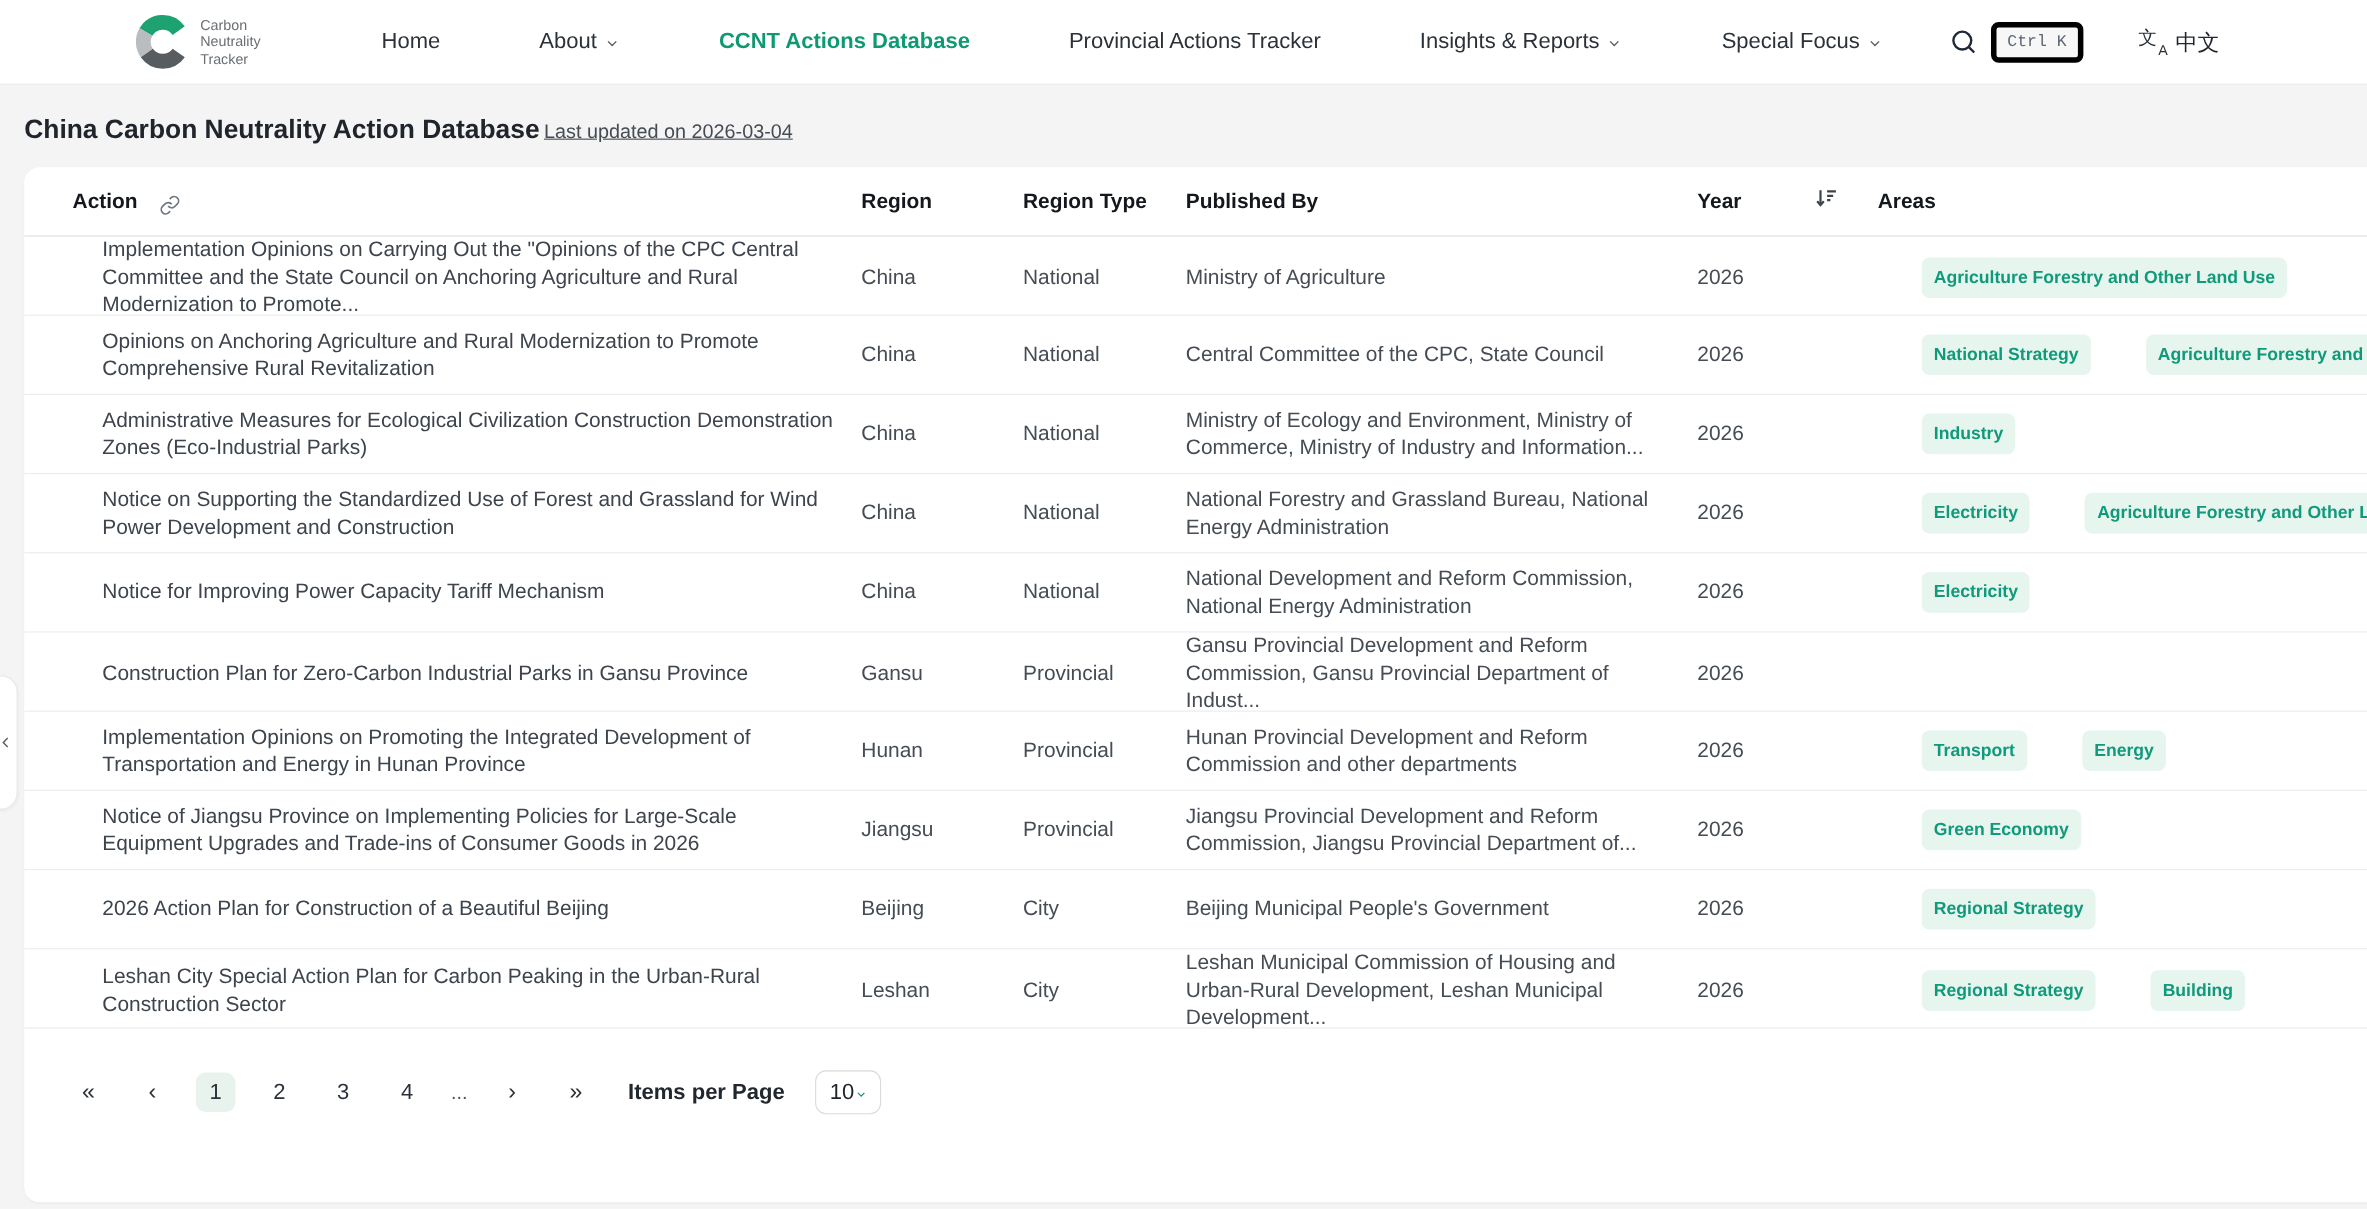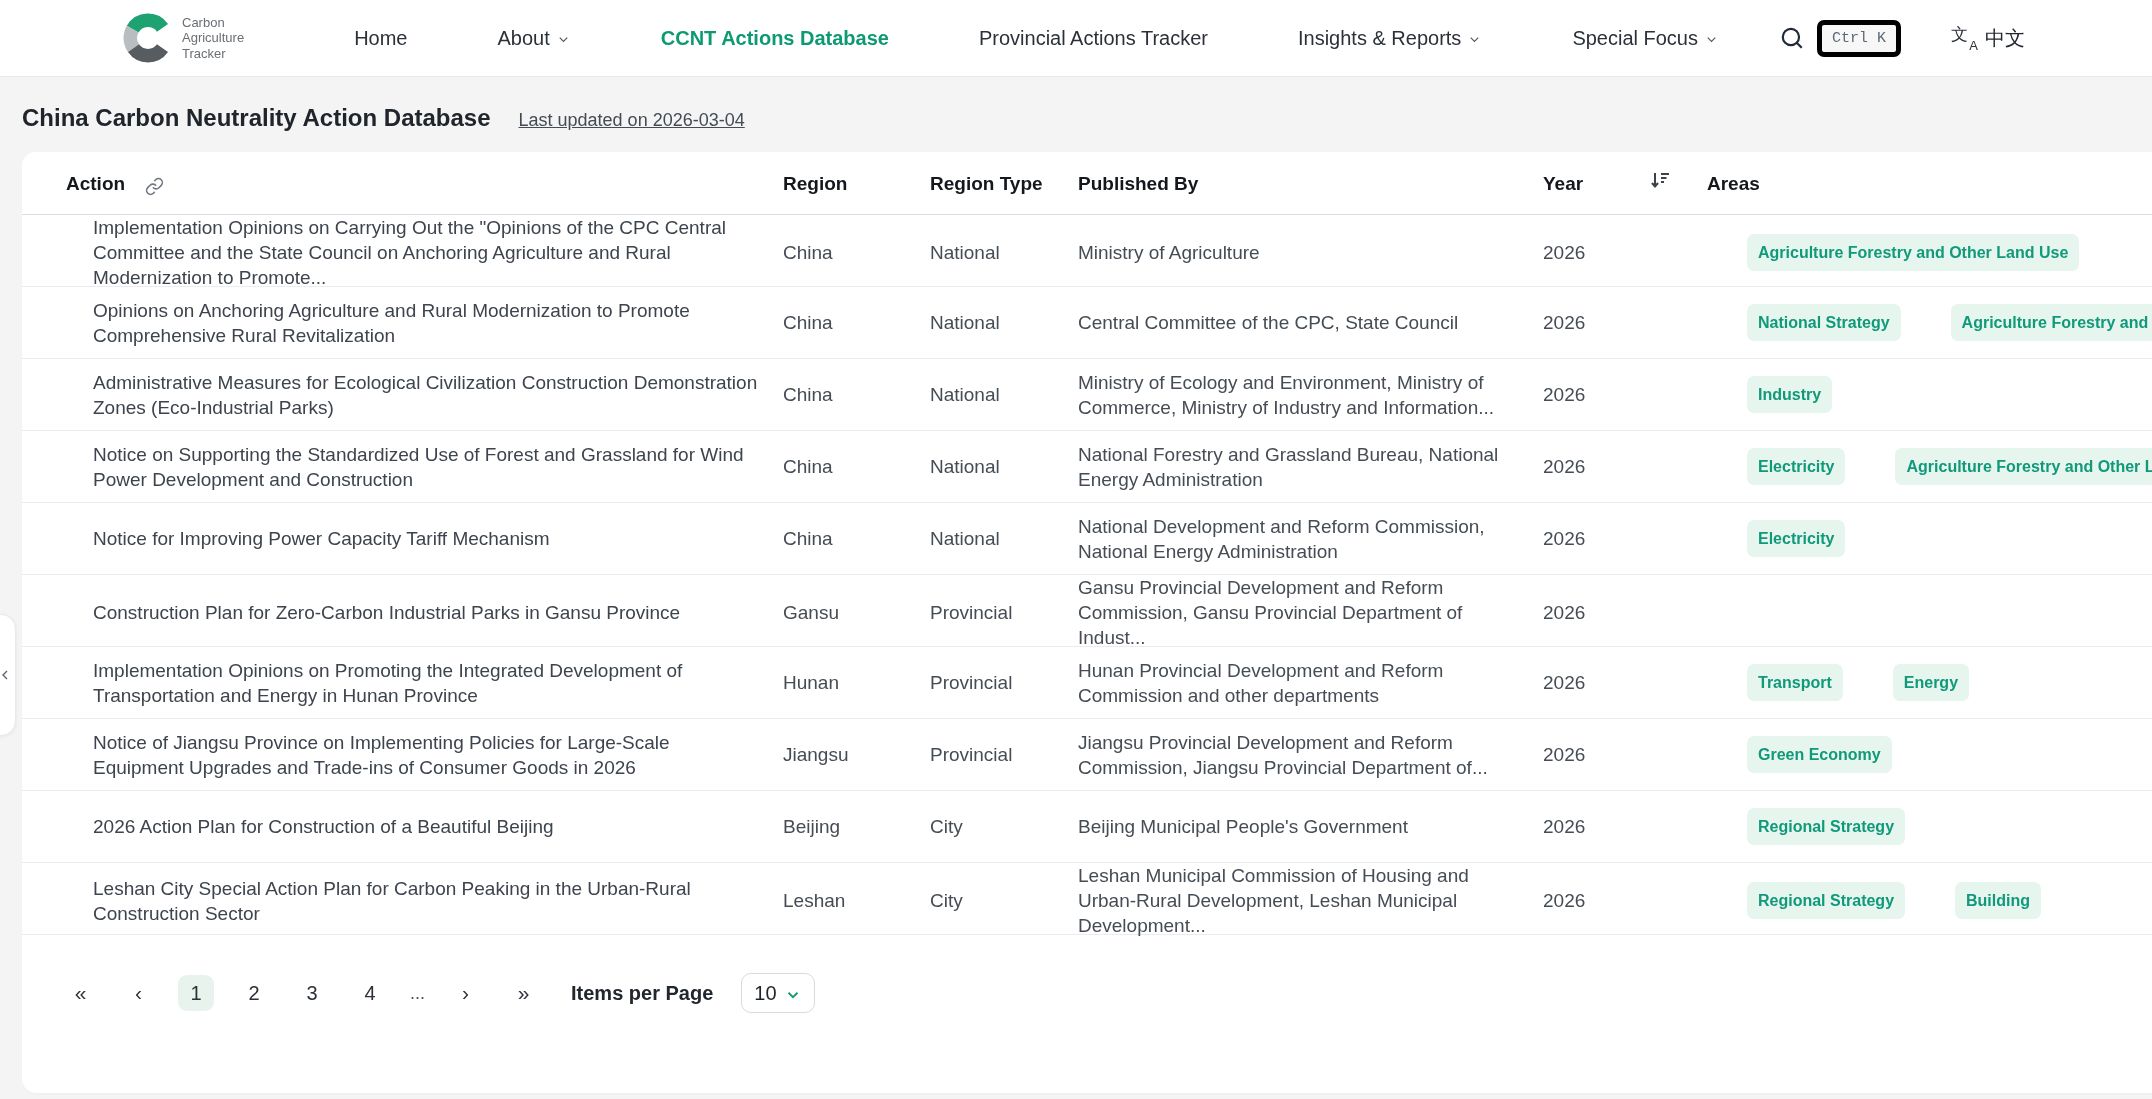--- a/index.html
+++ b/index.html
@@ -26,21 +26,21 @@
     font-family:"Liberation Mono", monospace; font-size:15px; color:#5d6673;
     padding:5px 10px; letter-spacing:0;
   }
   .lang { display:flex; align-items:center; gap:7px; margin-left:50px; cursor:pointer; }
   .lang-glyph { position:relative; width:27px; height:27px; }
   .lang-glyph .zh { position:absolute; left:0; top:-2px; font-size:17px; color:#2b3138; }
   .lang-glyph .en { position:absolute; right:0; bottom:-1px; font-size:13px; color:#2b3138; }
   .lang-label { font-size:20px; color:#22272e; }
 
   
-  .hero { padding:27px 0 0 22px; display:flex; align-items:baseline; gap:28px; }
+  .hero { padding:27px 0 0 22px; display:flex; align-items:baseline; gap:4px; }
   .page-title { font-size:24px; font-weight:bold; color:#20252c; }
   .page-subtitle { font-size:18px; color:#444b53;text-decoration:underline; }
 
   
   .card {
     margin:20px 0 0 22px; width:2150px; height:941px;
     background:#ffffff; border-radius:14px; overflow:hidden;
     box-shadow:0 1px 2px rgba(0,0,0,0.03);
   }
   .trow {
@@ -66,21 +66,21 @@
   .pagination { display:flex; align-items:center; margin:38px 0 0 40px; }
   .pg-btn {
     min-width:36px; height:36px; display:flex; align-items:center; justify-content:center;
     font-size:20px; color:#2a3138; cursor:pointer; margin-right:22px; border-radius:9px;
   }
   .pg-arrow { font-size:21px; letter-spacing:-1px; }
   .pg-btn.current { background:#e7f3ec; }
   .pg-ellipsis { margin-right:22px; color:#4a515a; font-size:18px; cursor:pointer; }
   .ipp-label { font-size:20px; font-weight:bold; color:#22272e; margin:0 28px 0 8px; }
   .ipp-select {
-    width:74px; height:40px; border:1px solid #d8dcd9; border-radius:10px;
+    width:60px; height:40px; border:1px solid #d8dcd9; border-radius:10px;
     display:flex; align-items:center; justify-content:space-between;
     padding:0 12px; cursor:pointer; background:#fff;
   }
   .ipp-value { font-size:20px; color:#1e242b; }
   .sel-chev { width:18px; height:18px; stroke:#159a71; stroke-width:2.5; fill:none; margin-top:3px; }
 
   
   .edge-toggle {
     position:absolute; left:-14px; top:614px; width:30px; height:122px;
     background:#fff; border:1px solid #e9e9eb; border-radius:15px;
@@ -96,21 +96,21 @@
 
 <div class="navbar">
   <div class="logo">
     <svg width="50" height="50" viewBox="0 0 48 48">
       <path d="M 9.28 15.5 A 17 17 0 0 1 37.9 14.24" stroke="#1ea272" stroke-width="13" fill="none"></path>
       <path d="M 9.28 15.5 A 17 17 0 0 0 10.08 33.76" stroke="#b9bdbf" stroke-width="13" fill="none"></path>
       <path d="M 10.08 33.76 A 17 17 0 0 0 37.9 33.76" stroke="#575c60" stroke-width="13" fill="none"></path>
     </svg>
     <div class="logo-text">
       <div>Carbon</div>
-      <div>Agriculture</div>
+      <div>Neutrality</div>
       <div>Tracker</div>
     </div>
   </div>
 
   <div class="nav-links">
     <div class="nav-item">
       <span>Home</span>
     </div>
     <div class="nav-item">
       <span>About</span>

